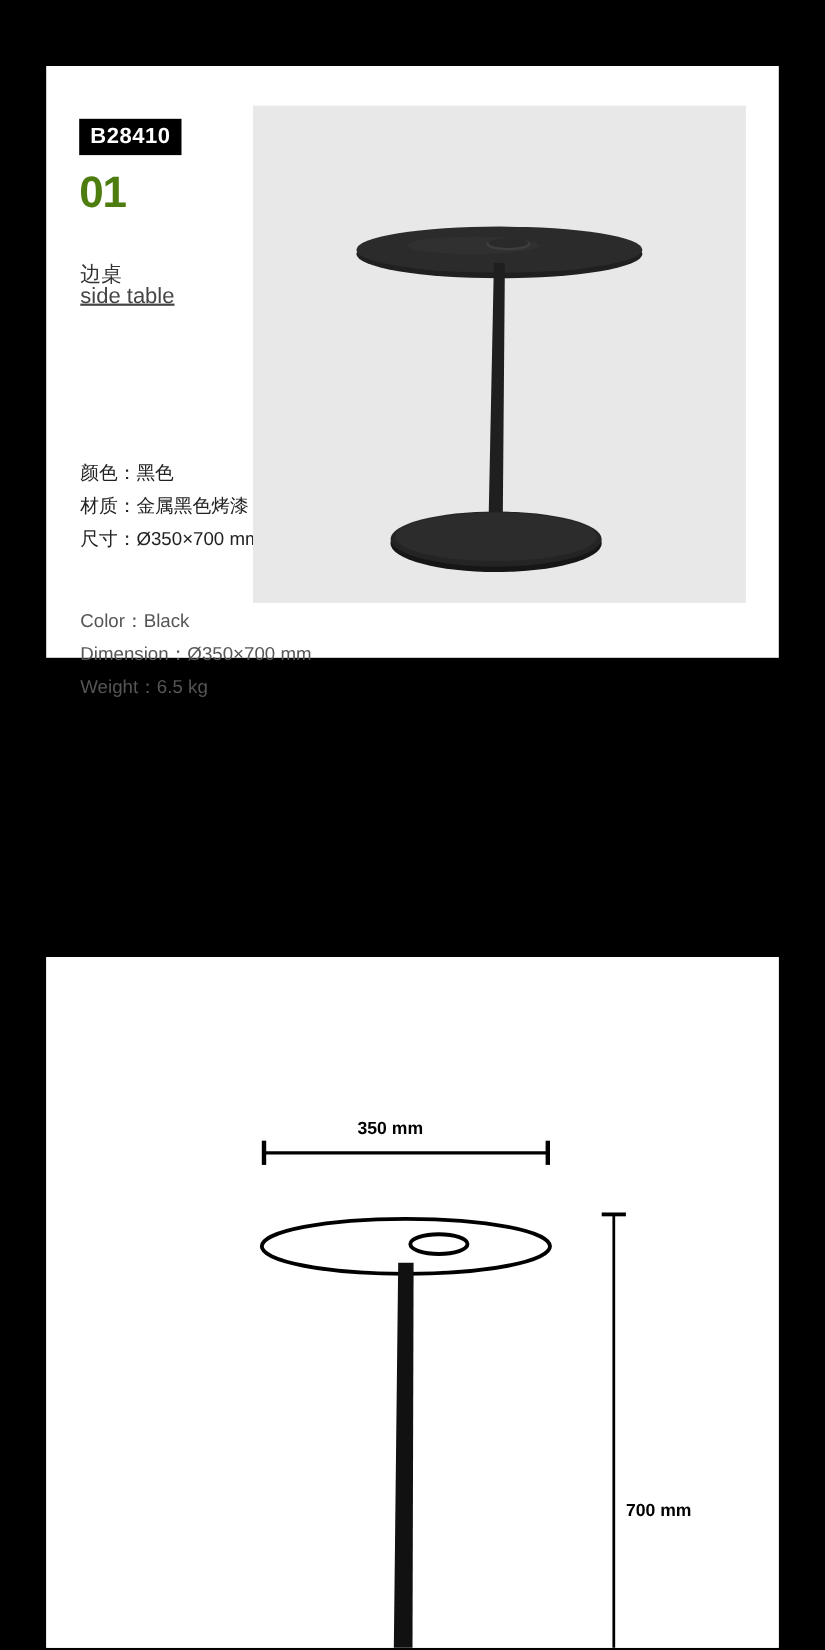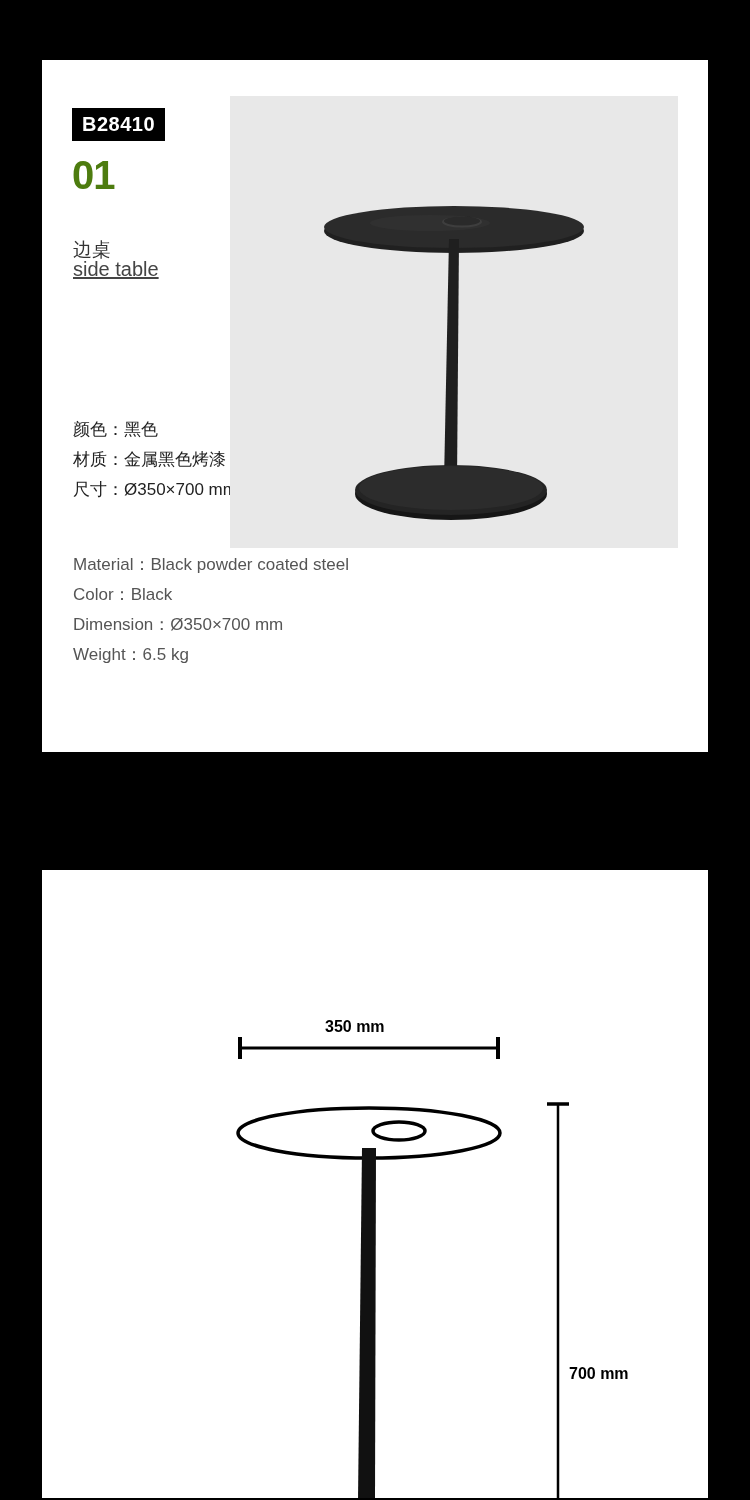--- a/index.html
+++ b/index.html
@@ -14,21 +14,21 @@
     font-family: "Liberation Sans", sans-serif;
     overflow: hidden;
   }
 
   
   .card-one {
     position: absolute;
     left: 42px;
     top: 60px;
     width: 666px;
-    height: 692px;
+    height: 538px;
     background: #ffffff;
   }
 
   .sku-badge {
     position: absolute;
     left: 30px;
     top: 48px;
     background: #000000;
     color: #ffffff;
     font-weight: bold;
@@ -147,23 +147,20 @@
     <div class="spec-row">
       <span class="spec-label">材质：</span><span class="spec-value">金属黑色烤漆</span>
     </div>
     <div class="spec-row">
       <span class="spec-label">尺寸：</span><span class="spec-value">Ø350×700 mm</span>
     </div>
   </div>
 
   <div class="spec-en">
     <div class="spec-row">
-      <span class="spec-label">Material：</span><span class="spec-value">Black powder coated steel</span>
-    </div>
-    <div class="spec-row">
       <span class="spec-label">Color：</span><span class="spec-value">Black</span>
     </div>
     <div class="spec-row">
       <span class="spec-label">Dimension：</span><span class="spec-value">Ø350×700 mm</span>
     </div>
     <div class="spec-row">
       <span class="spec-label">Weight：</span><span class="spec-value">6.5 kg</span>
     </div>
   </div>
 

